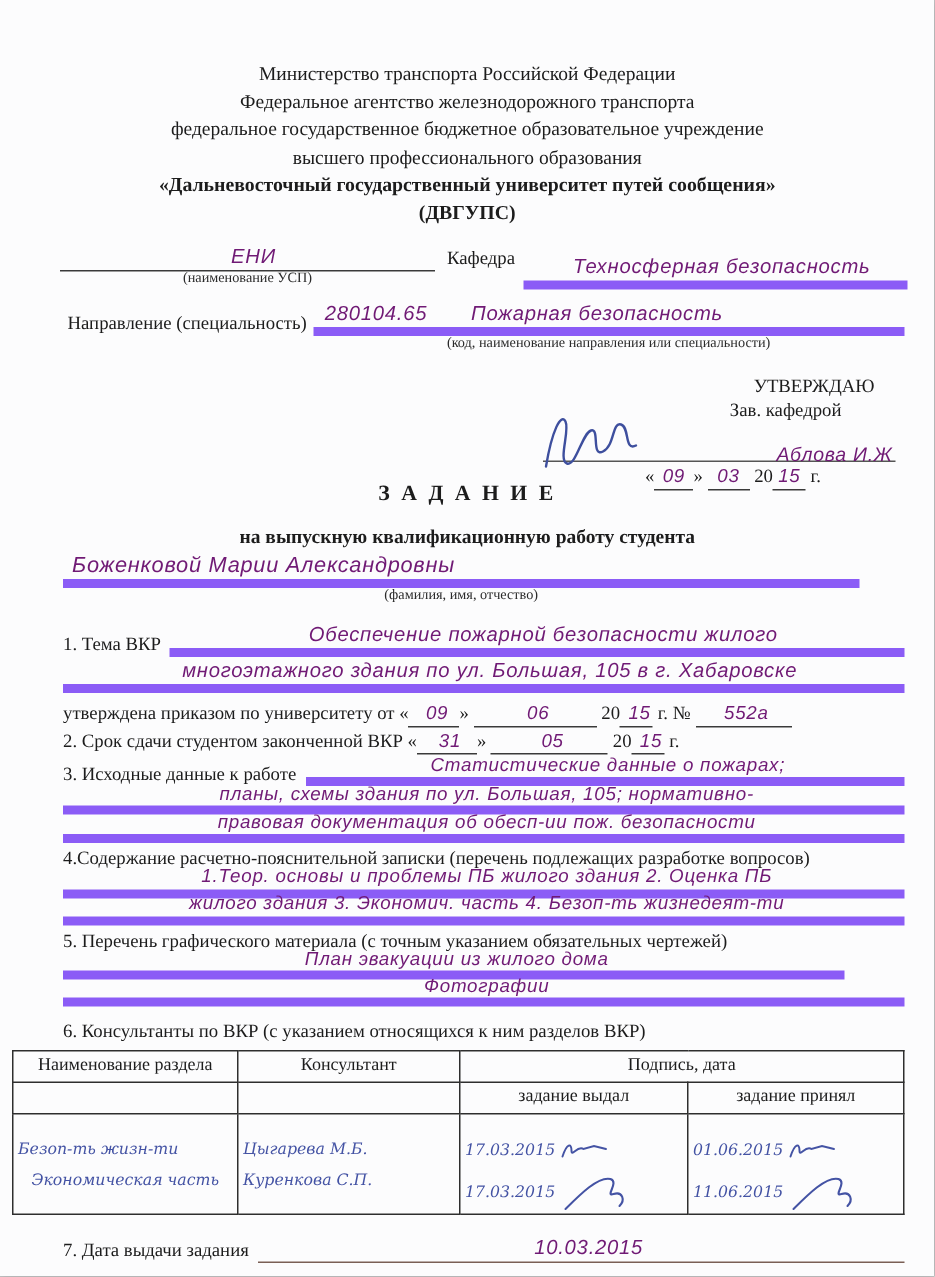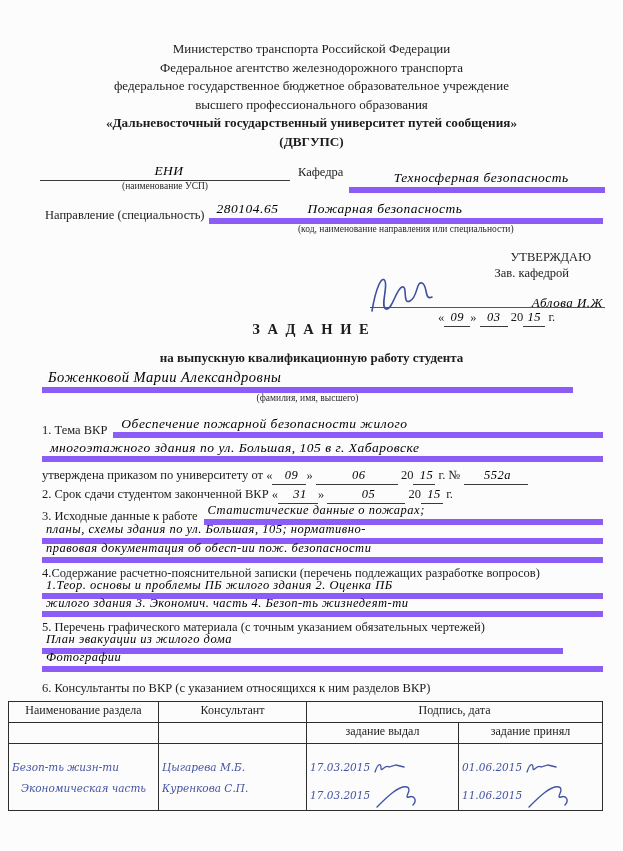--- a/index.html
+++ b/index.html
@@ -10,32 +10,32 @@
     box-shadow:0 0 6px rgba(0,0,0,.4);
   }
   
   .center{text-align:center;}
   .b{font-weight:bold;}
   .header{padding-top:40px;}
   .header .ln{font-size:13px;line-height:18.5px;}
   .header .ln.b{font-size:13.2px;}
   
   .hw{
-    font-family:Liberation Serif, serif;font-style:italic;color:#000000;
+    font-family:Liberation Sans, sans-serif;font-style:italic;color:#701a75;
     letter-spacing:.5px;white-space:nowrap;
   }
   .cap{font-size:9.5px;text-align:center;color:#2a2a2a;}
   
   .row{display:flex;align-items:flex-end;}
   .fieldline{border-bottom:1px solid #3a3a3a;text-align:center;}
-  .fill{flex:1;border-bottom:1px solid #3a3a3a;}
+  .fill{flex:1;border-bottom:1px solid #3a3a3a;text-align:center;}
   .slot{display:inline-block;border-bottom:1px solid #3a3a3a;text-align:center;}
   .hwline{border-bottom:6px solid #8b5cf6;}
   
-  .approve{position:absolute;top:250px;right:18px;width:235px;font-size:12.5px;}
+  .approve{position:absolute;top:250px;right:26px;width:235px;font-size:12.5px;}
   .approve .a1{text-align:right;padding-right:14px;}
   .approve .a2{text-align:right;padding-right:36px;}
   .approve .sigrow{position:relative;height:26px;border-bottom:1px solid #555;}
   .approve .sigrow svg{position:absolute;left:-4px;top:-14px;}
   .approve .signame{position:absolute;right:2px;bottom:-4px;font-size:13px;}
   .approve .adate{padding-left:68px;padding-top:2px;}
   
   .title{margin-top:84px;text-align:center;font-weight:bold;font-size:14.5px;letter-spacing:2px;}
   .subtitle{margin-top:12px;text-align:center;font-weight:bold;font-size:13px;}
   .stud{margin:2px 50px 0 42px;}
@@ -118,21 +118,21 @@
       <span>20</span><span class="slot hw" style="min-width:22px;">15</span>
       <span>г.</span>
     </div>
   </div>
 
   <div class="title">З А Д А Н И Е</div>
   <div class="subtitle">на выпускную квалификационную работу студента</div>
 
   <div class="stud">
     <div class="fieldline hwline" style="text-align:left;"><span class="hw">Боженковой Марии Александровны</span></div>
-    <div class="cap">(фамилия, имя, высшего)</div>
+    <div class="cap">(фамилия, имя, отчество)</div>
   </div>
 
   <div class="items">
 
     <div class="row lineblock">
       <span class="item-label">1. Тема ВКР</span>
       <span class="fill hwline hw hw-l">Обеспечение пожарной безопасности жилого</span>
     </div>
     <div class="row lineblock">
       <span class="fill hwline hw hw-l">многоэтажного здания по ул. Большая, 105 в г. Хабаровске</span>
@@ -236,14 +236,18 @@
           <span>11.06.2015</span>
           <svg class="sig-inline" width="48" height="26" viewBox="0 0 48 26">
                 <path d="M4 24 C14 14 26 2 34 4 C40 6 30 16 36 14 C42 12 44 18 40 22" fill="none" stroke="#4453a4" stroke-width="1.4" stroke-linecap="round"></path>
               </svg>
         </div>
       </td>
     </tr>
   </tbody>
     </table>
 
+  <div class="item7">
+    <span class="item-label">7. Дата выдачи задания</span>
+    <span class="fill hw">10.03.2015</span>
+  </div>
 
 </div>
 
 </body></html>

